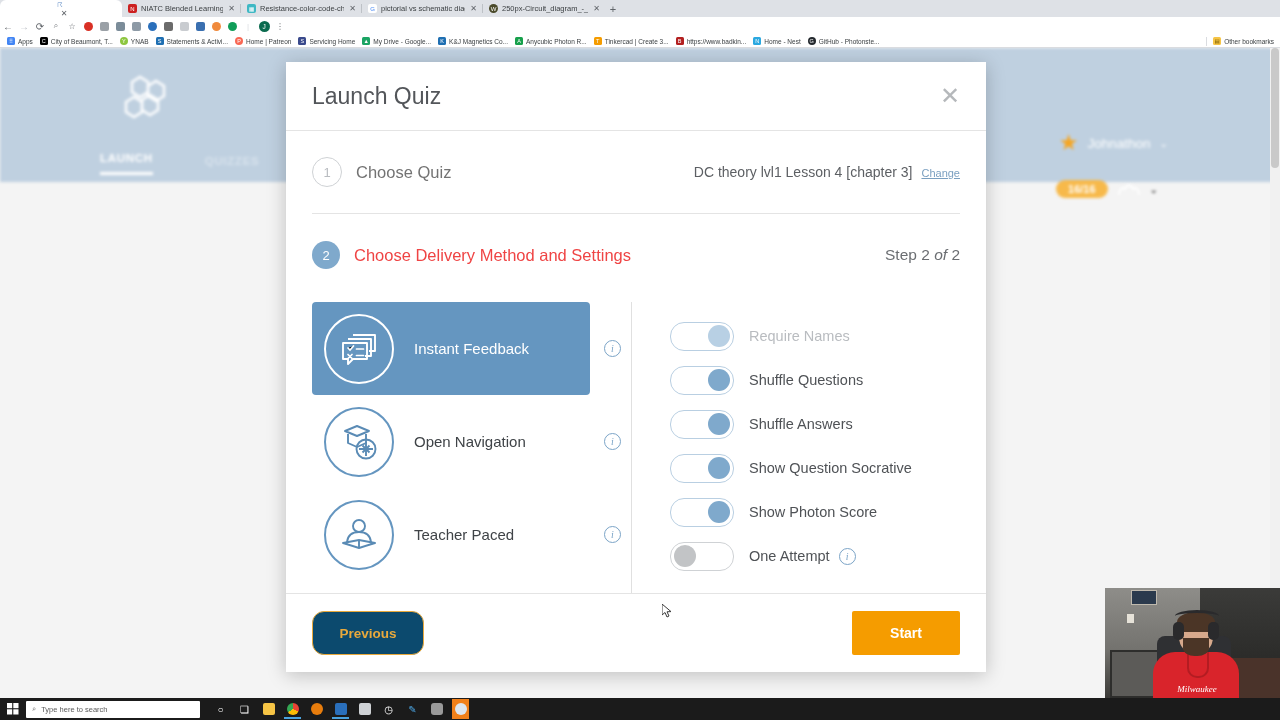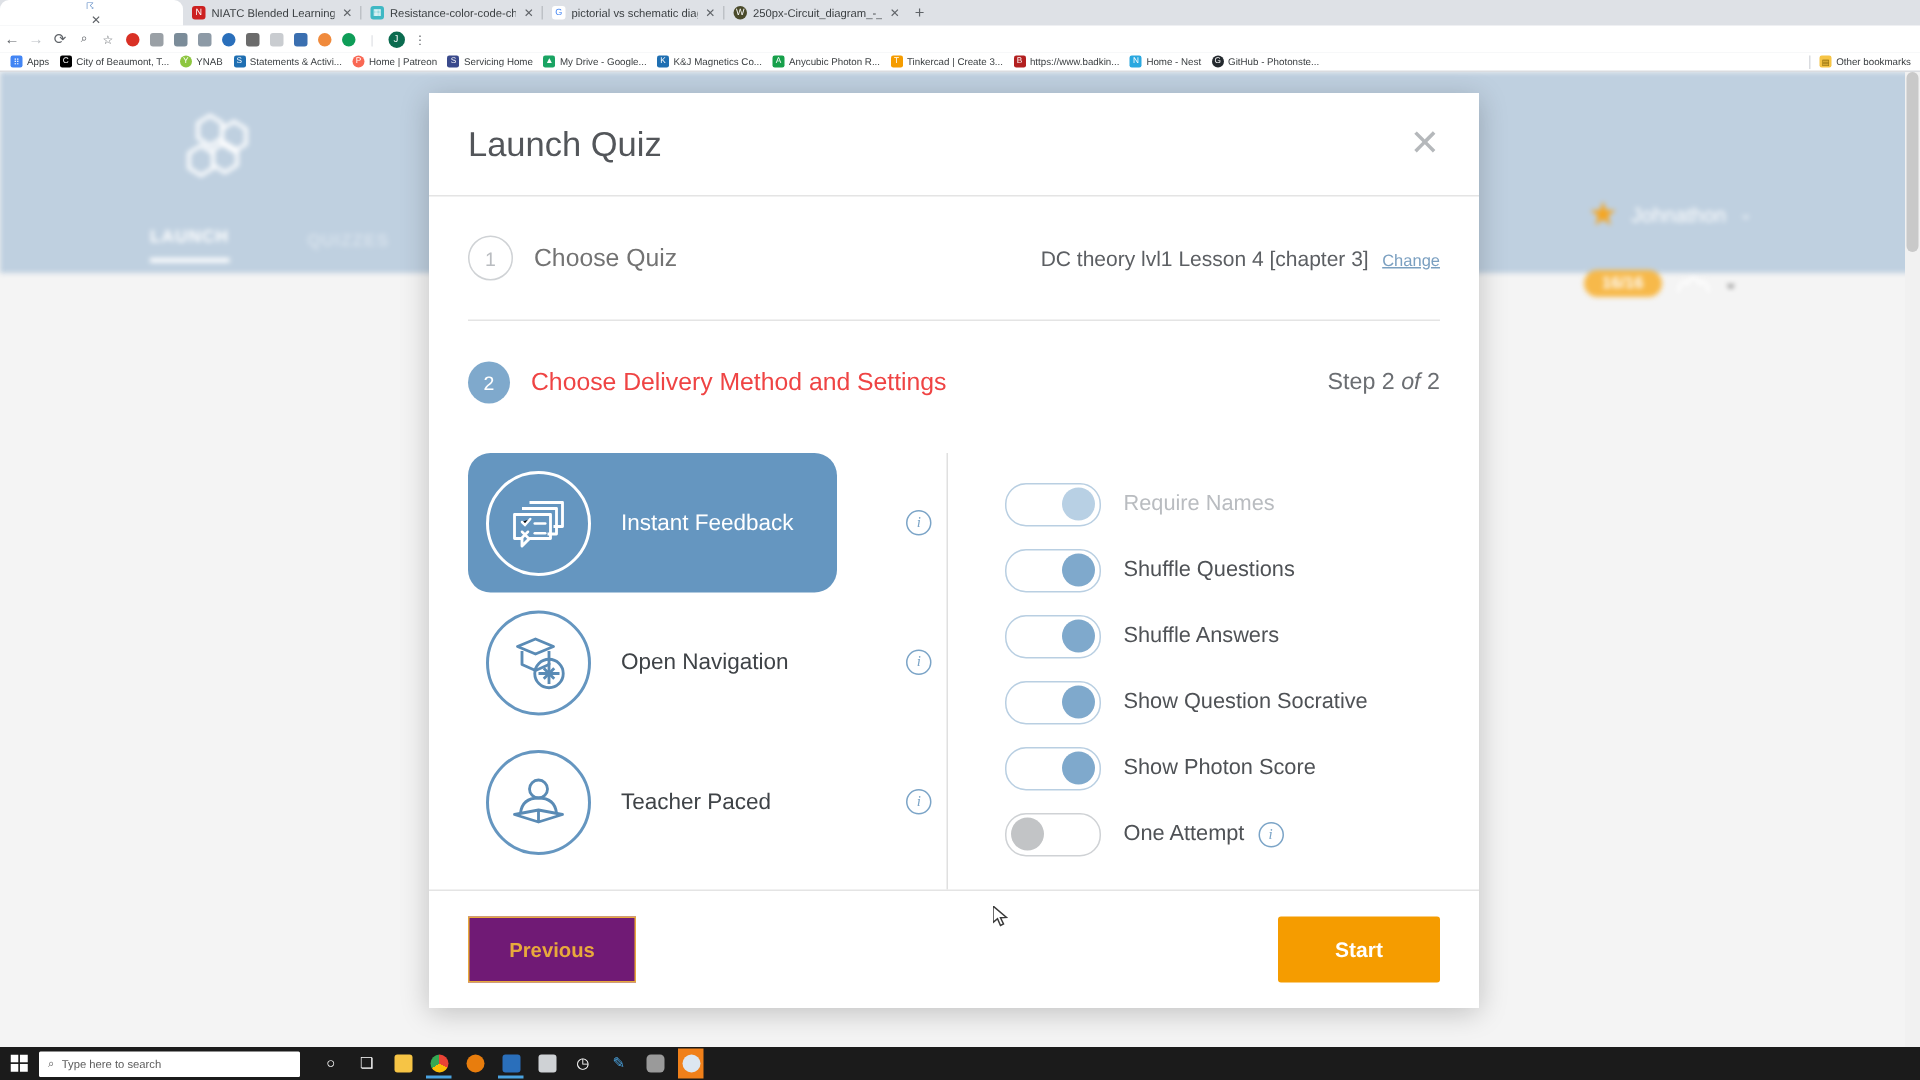--- a/index.html
+++ b/index.html
@@ -268,21 +268,21 @@
     box-sizing: border-box;
     flex: 0 0 auto;
   }
   .method {
     height: 93px;
     display: flex; align-items: center;
     padding-left: 12px;
     box-sizing: border-box;
     position: relative;
   }
-  .method.selected { background: #6596c0; border-radius: 15px; width: 246px; text-align: right; }
+  .method.selected { background: #6596c0; border-radius: 4px; width: 278px; text-align: right; }
   .method-ico {
     width: 66px; height: 66px; border-radius: 50%;
     border: 2px solid #6596c0;
     display: flex; align-items: center; justify-content: center;
     flex: 0 0 auto;
   }
   .method.selected .method-ico { border-color: #ffffff; }
   .method-label {
     font-size: 15px; color: #3f4347; margin-left: 20px;
   }
@@ -336,25 +336,25 @@
   .modal-foot {
     height: 78px;
     border-top: 1px solid #e4e4e4;
     display: flex; align-items: center;
     padding: 0 26px;
     flex: 0 0 auto;
   }
   .btn-prev {
     width: 110px; height: 42px;
     border: 1.4px solid #e8a93c;
-    background: #701a75;
+    background: #0c4a6e;
     color: #e8a93c;
     font-size: 13.5px; font-weight: bold;
     display: flex; align-items: center; justify-content: center;
-    border-radius: 0;
+    border-radius: 12px;
   }
   .btn-start {
     margin-left: auto;
     width: 108px; height: 44px;
     background: #f59c00;
     color: #ffffff;
     font-size: 14px; font-weight: bold;
     display: flex; align-items: center; justify-content: center;
     border-radius: 2px;
   }
@@ -599,20 +599,38 @@
     <div class="modal-foot">
       <div class="btn-prev">Previous</div>
       <div class="btn-start">Start</div>
     </div>
   </div>
 
   <svg class="cursor" width="10" height="15" viewBox="0 0 10 15">
     <path d="M0 0 L0 11 L3 8.5 L5 13 L7 12 L5 7.8 L9 7.6 Z" fill="#ffffff" stroke="#3a3a3a" stroke-width="1"></path>
   </svg>
 
+  <div class="webcam">
+    <div class="wc-wall"></div>
+    <div class="wc-dark"></div>
+    <div class="wc-floor"></div>
+    <div class="wc-pic"></div>
+    <div class="wc-switch"></div>
+    <div class="wc-cage"></div>
+    <div class="wc-chair"></div>
+    <div class="wc-body"></div>
+    <div class="wc-lanyard"></div>
+    <div class="wc-head"></div>
+    <div class="wc-beard"></div>
+    <div class="wc-hair"></div>
+    <div class="wc-hband"></div>
+    <div class="wc-hpl"></div>
+    <div class="wc-hpr"></div>
+    <div class="wc-logo">Milwaukee</div>
+  </div>
 
   <div class="browser-chrome">
 
     <div class="tabstrip">
       <div class="tab active" style="width:122px">
         <span class="favicon" style="background:#ffffff;color:#5d8ac4;border:0">☈</span>
         <span class="tab-title">Socrative</span>
         <span class="tab-close">✕</span>
       </div>
       <div class="tab" style="width:118px">

